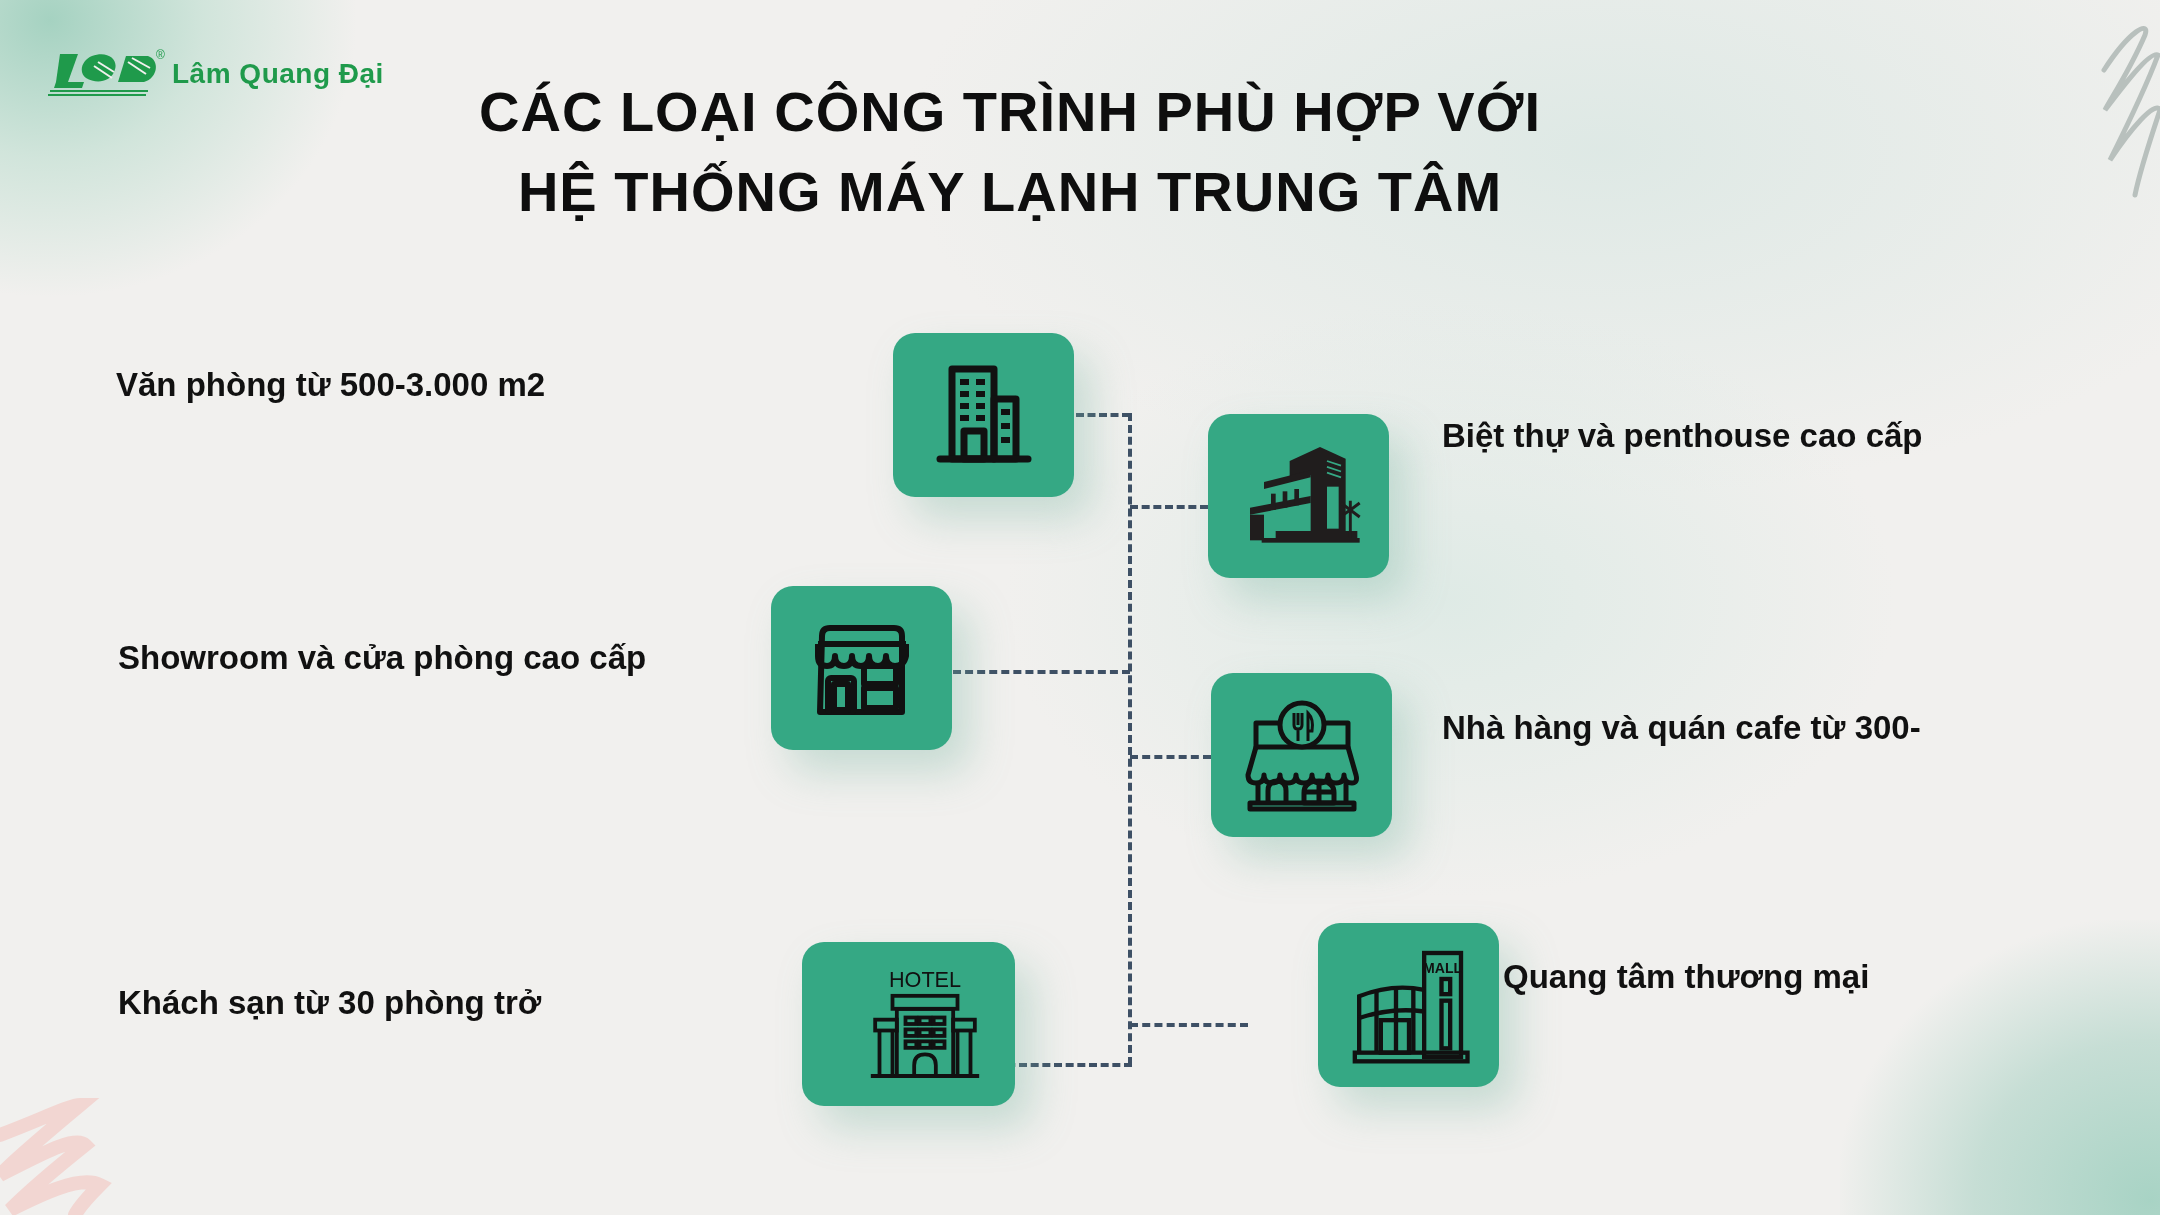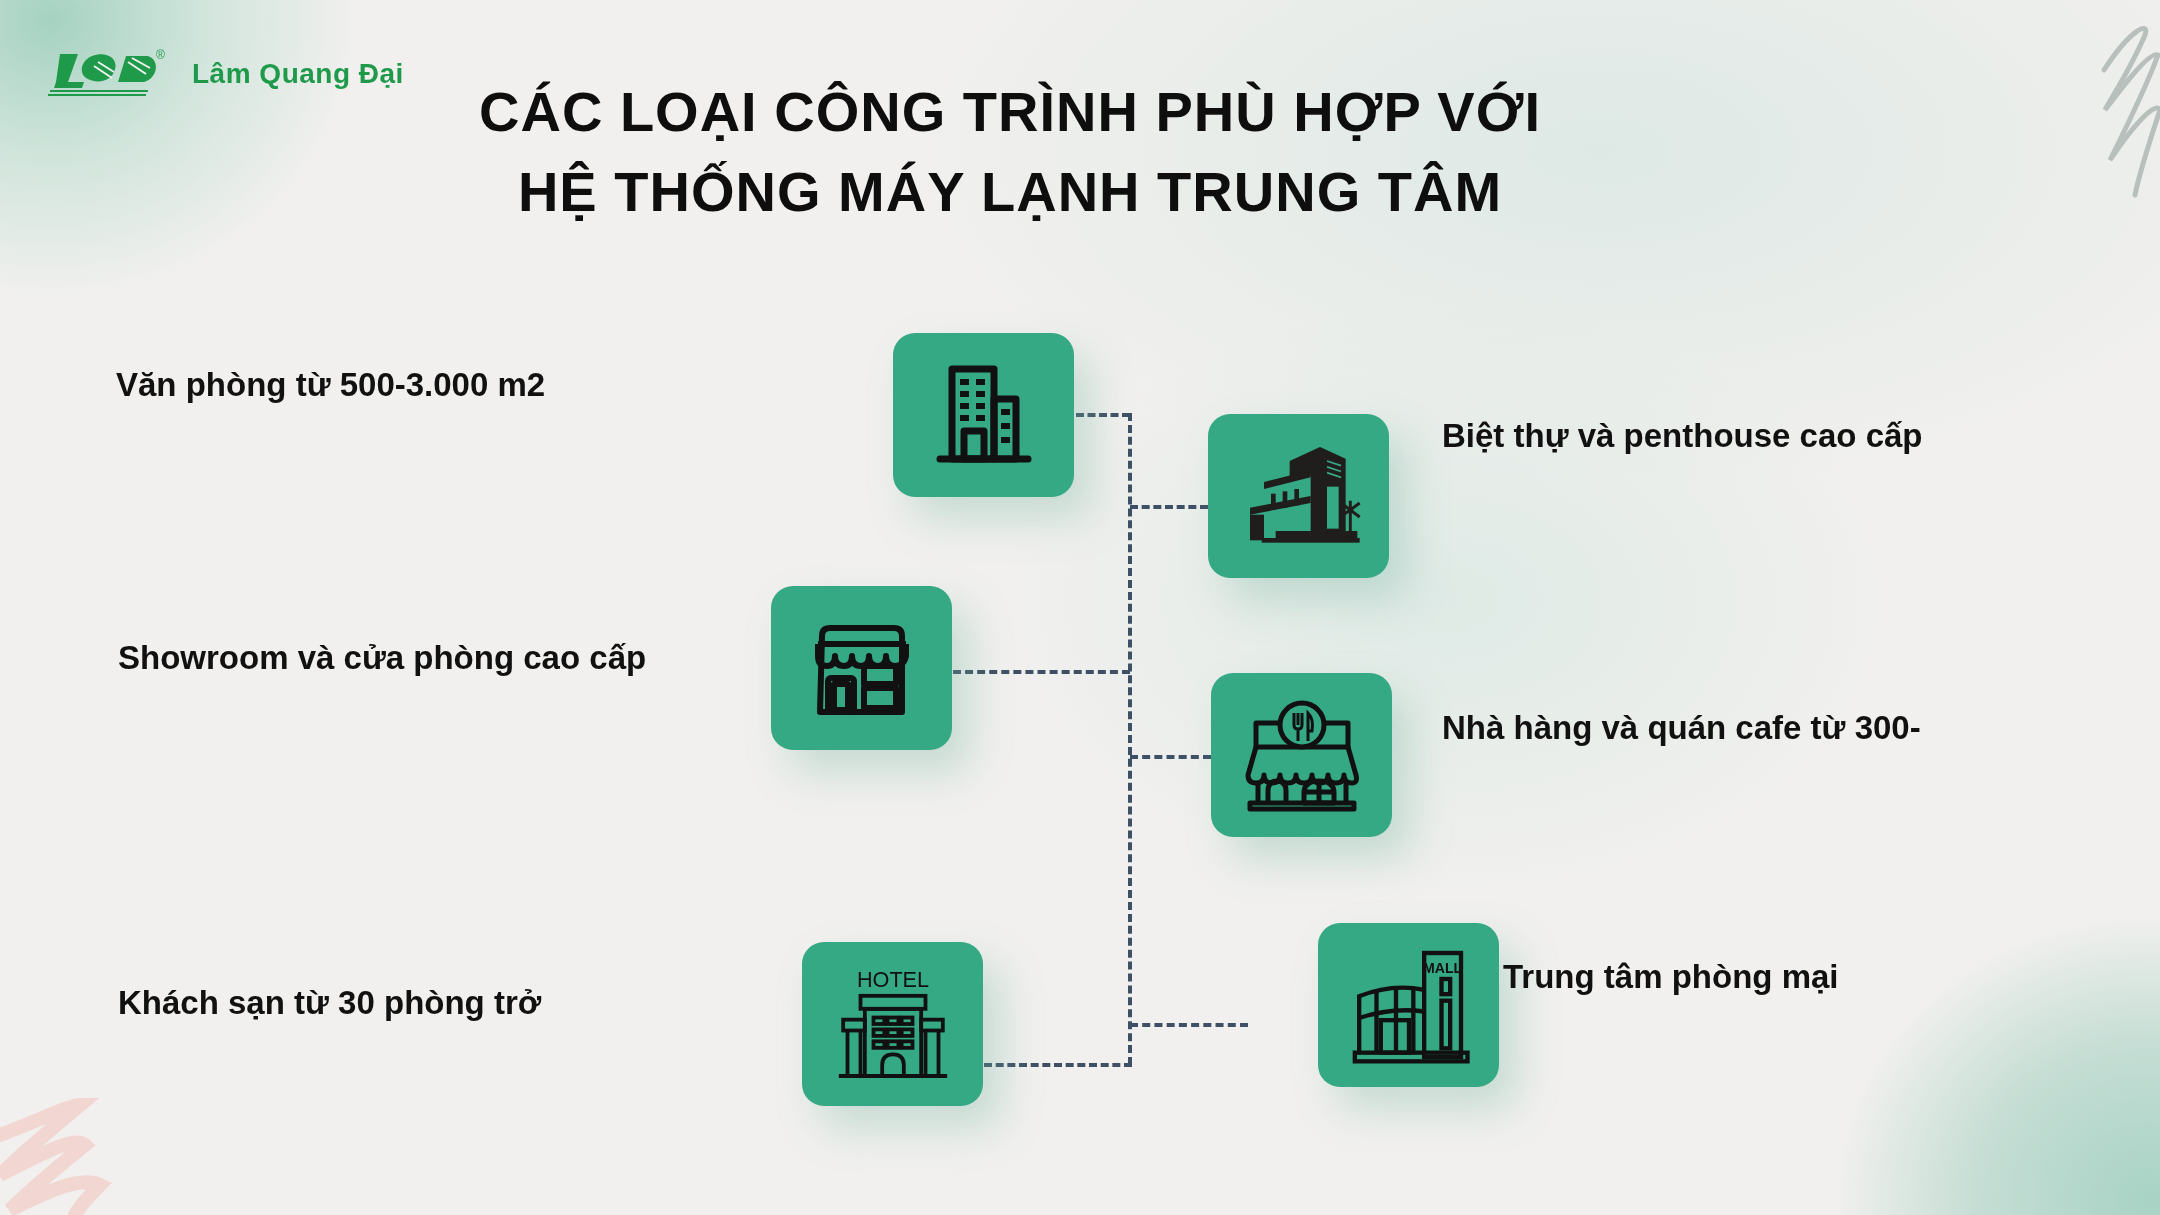--- a/index.html
+++ b/index.html
@@ -22,21 +22,21 @@
     background:radial-gradient(ellipse at center, rgba(215,232,226,0.7) 0%, rgba(241,240,238,0) 70%);
   }
   .bg-glow-br {
     position:absolute; left:1840px; top:920px; width:620px; height:560px;
     background:radial-gradient(ellipse at center, rgba(160,208,192,0.9) 0%, rgba(180,214,202,0.7) 40%, rgba(241,240,238,0) 72%);
   }
   .scribble { position:absolute; }
 
   .logo { position:absolute; left:48px; top:52px; display:flex; align-items:center; gap:12px; }
   .logo-mark { width:112px; height:44px; position:relative; }
-  .logo-text { font-size:28px; font-weight:bold; color:#1f9a4b; letter-spacing:0.5px; margin-left:20px; }
+  .logo-text { font-size:28px; font-weight:bold; color:#1f9a4b; letter-spacing:0.5px; margin-left:0; }
   .logo-reg { position:absolute; left:108px; top:-4px; font-size:12px; color:#1f9a4b; }
 
   .title {
     position:absolute; left:0; width:2300px; top:72px; text-align:center;
     font-size:56px; font-weight:bold; line-height:80px; letter-spacing:1px; color:#0e0e0e;
     margin-left:-140px;
   }
   .title div { white-space:nowrap; }
 
   .label {
@@ -189,21 +189,21 @@
       <path d="M52 18 L52 30 Q52 34 56 34 L56 46 M56 34 Q60 34 60 30 L60 18 M56 18 L56 30"></path>
       <path d="M66 46 L66 18 Q72 24 70 36 L66 36"></path>
     </g>
   </svg>
 </div>
 <div class="label" style="left:1442px; top:706px;">
   <div>Nhà hàng và quán cafe từ 300-</div>
 </div>
 
 <div class="label" style="left:118px; top:981px;text-align:right;">Khách sạn từ 30 phòng trở</div>
-<div class="tile" style="left:802px; top:942px;">
+<div class="tile" style="left:802px; top:942px;padding-left:32px;">
   <svg viewBox="0 0 120 120" style="width:130px;height:130px">
     <text x="60" y="26" text-anchor="middle" font-family="Liberation Sans, sans-serif" font-size="20" fill="#111">HOTEL</text>
     <g fill="none" stroke="#111" stroke-width="3.5">
       <rect x="30" y="34" width="60" height="12"></rect>
       <rect x="34" y="46" width="52" height="62"></rect>
       <rect x="14" y="56" width="20" height="10"></rect>
       <rect x="86" y="56" width="20" height="10"></rect>
       <path d="M18 66 L18 108 M30 66 L30 108 M90 66 L90 108 M102 66 L102 108"></path>
       <rect x="42" y="54" width="10" height="6"></rect>
         <rect x="55" y="54" width="10" height="6"></rect>
@@ -228,13 +228,13 @@
       <rect x="90" y="56" width="8" height="44"></rect>
       <path d="M14 104 L14 52 Q44 40 74 46"></path>
       <path d="M14 72 Q44 62 74 66"></path>
       <path d="M30 48 L30 104 M48 44 L48 104 M64 44 L64 104"></path>
       <rect x="34" y="74" width="26" height="30"></rect>
       <rect x="10" y="104" width="104" height="8"></rect>
     </g>
     <text x="91" y="30" text-anchor="middle" font-family="Liberation Sans, sans-serif" font-size="13" font-weight="bold" fill="#111">MALL</text>
   </svg>
 </div>
-<div class="label" style="left:1503px; top:955px;">Trung tâm phòng mại</div>
+<div class="label" style="left:1503px; top:955px;">Quang tâm thương mại</div>
 
 </body></html>

